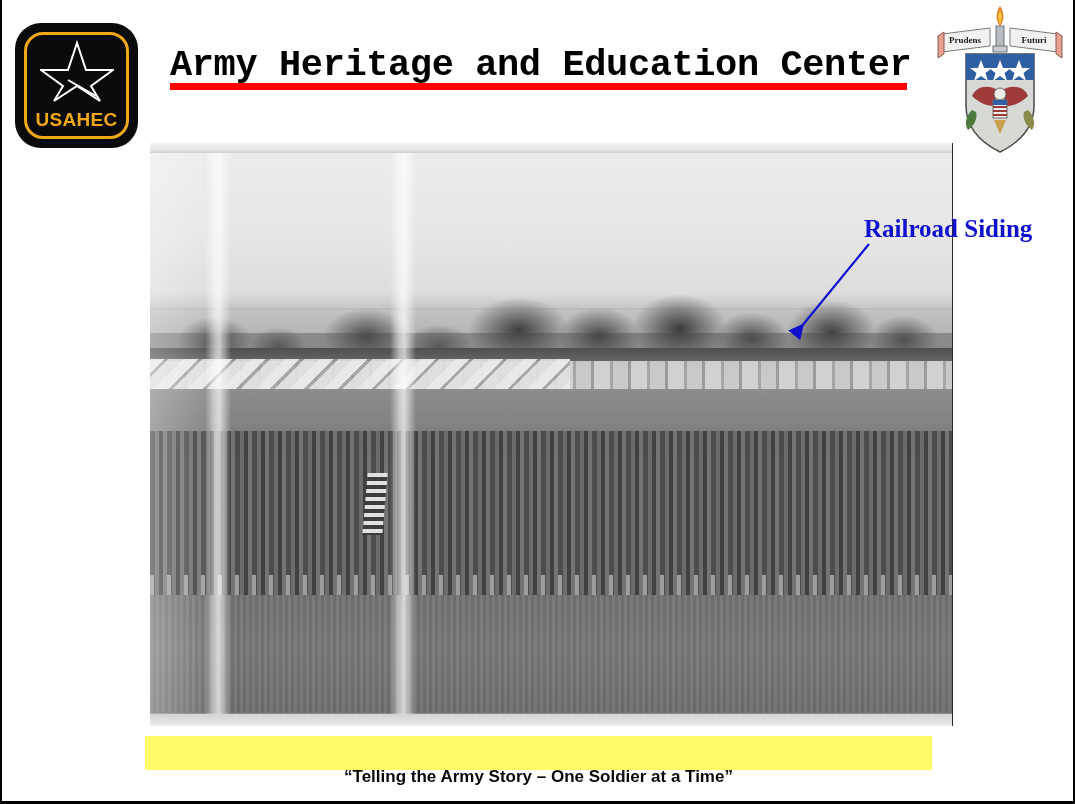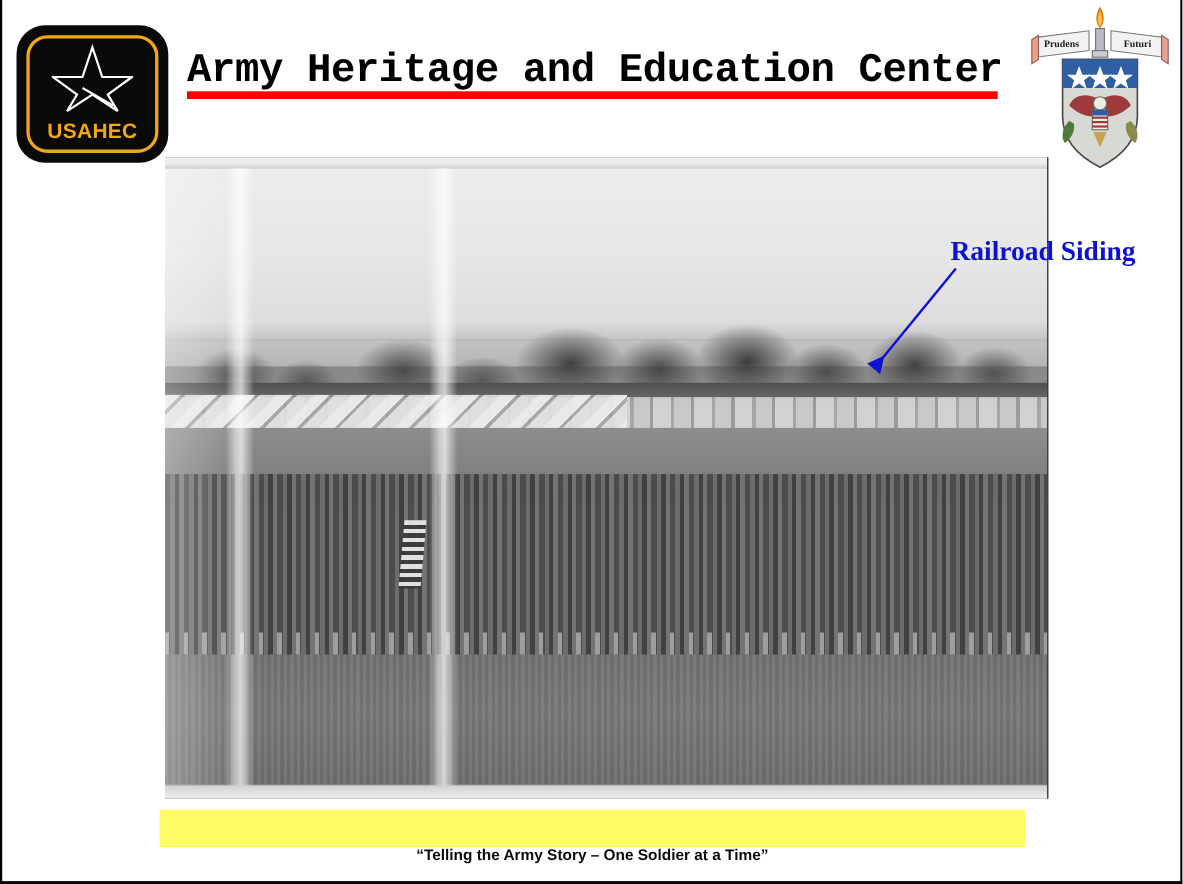--- a/index.html
+++ b/index.html
@@ -18,21 +18,21 @@
     border-bottom: 3px solid #000000;
     box-sizing: border-box;
     font-family: "Liberation Sans", sans-serif;
   }
 
   
   .usahec-logo {
     position: absolute;
     left: 13px;
     top: 23px;
-    width: 138px;
+    width: 123px;
     height: 125px;
     background: #0a0a0a;
     border-radius: 26px;
     box-sizing: border-box;
   }
   .usahec-inner {
     position: absolute;
     left: 9px;
     top: 9px;
     right: 9px;
@@ -240,21 +240,21 @@
     left: 143px;
     top: 736px;
     width: 787px;
     height: 34px;
     background: #FFFB66;
     display: flex;
     align-items: center;
     justify-content: center;
   }
   .caption-text {
-    font-size: 14px;
+    font-size: 17px;
     font-weight: bold;
     color: #0a0a0a;
     white-space: nowrap;
     font-family: "Liberation Sans", sans-serif;
     margin-top: 48px;
   }
 </style>
 </head>
 <body>
 

